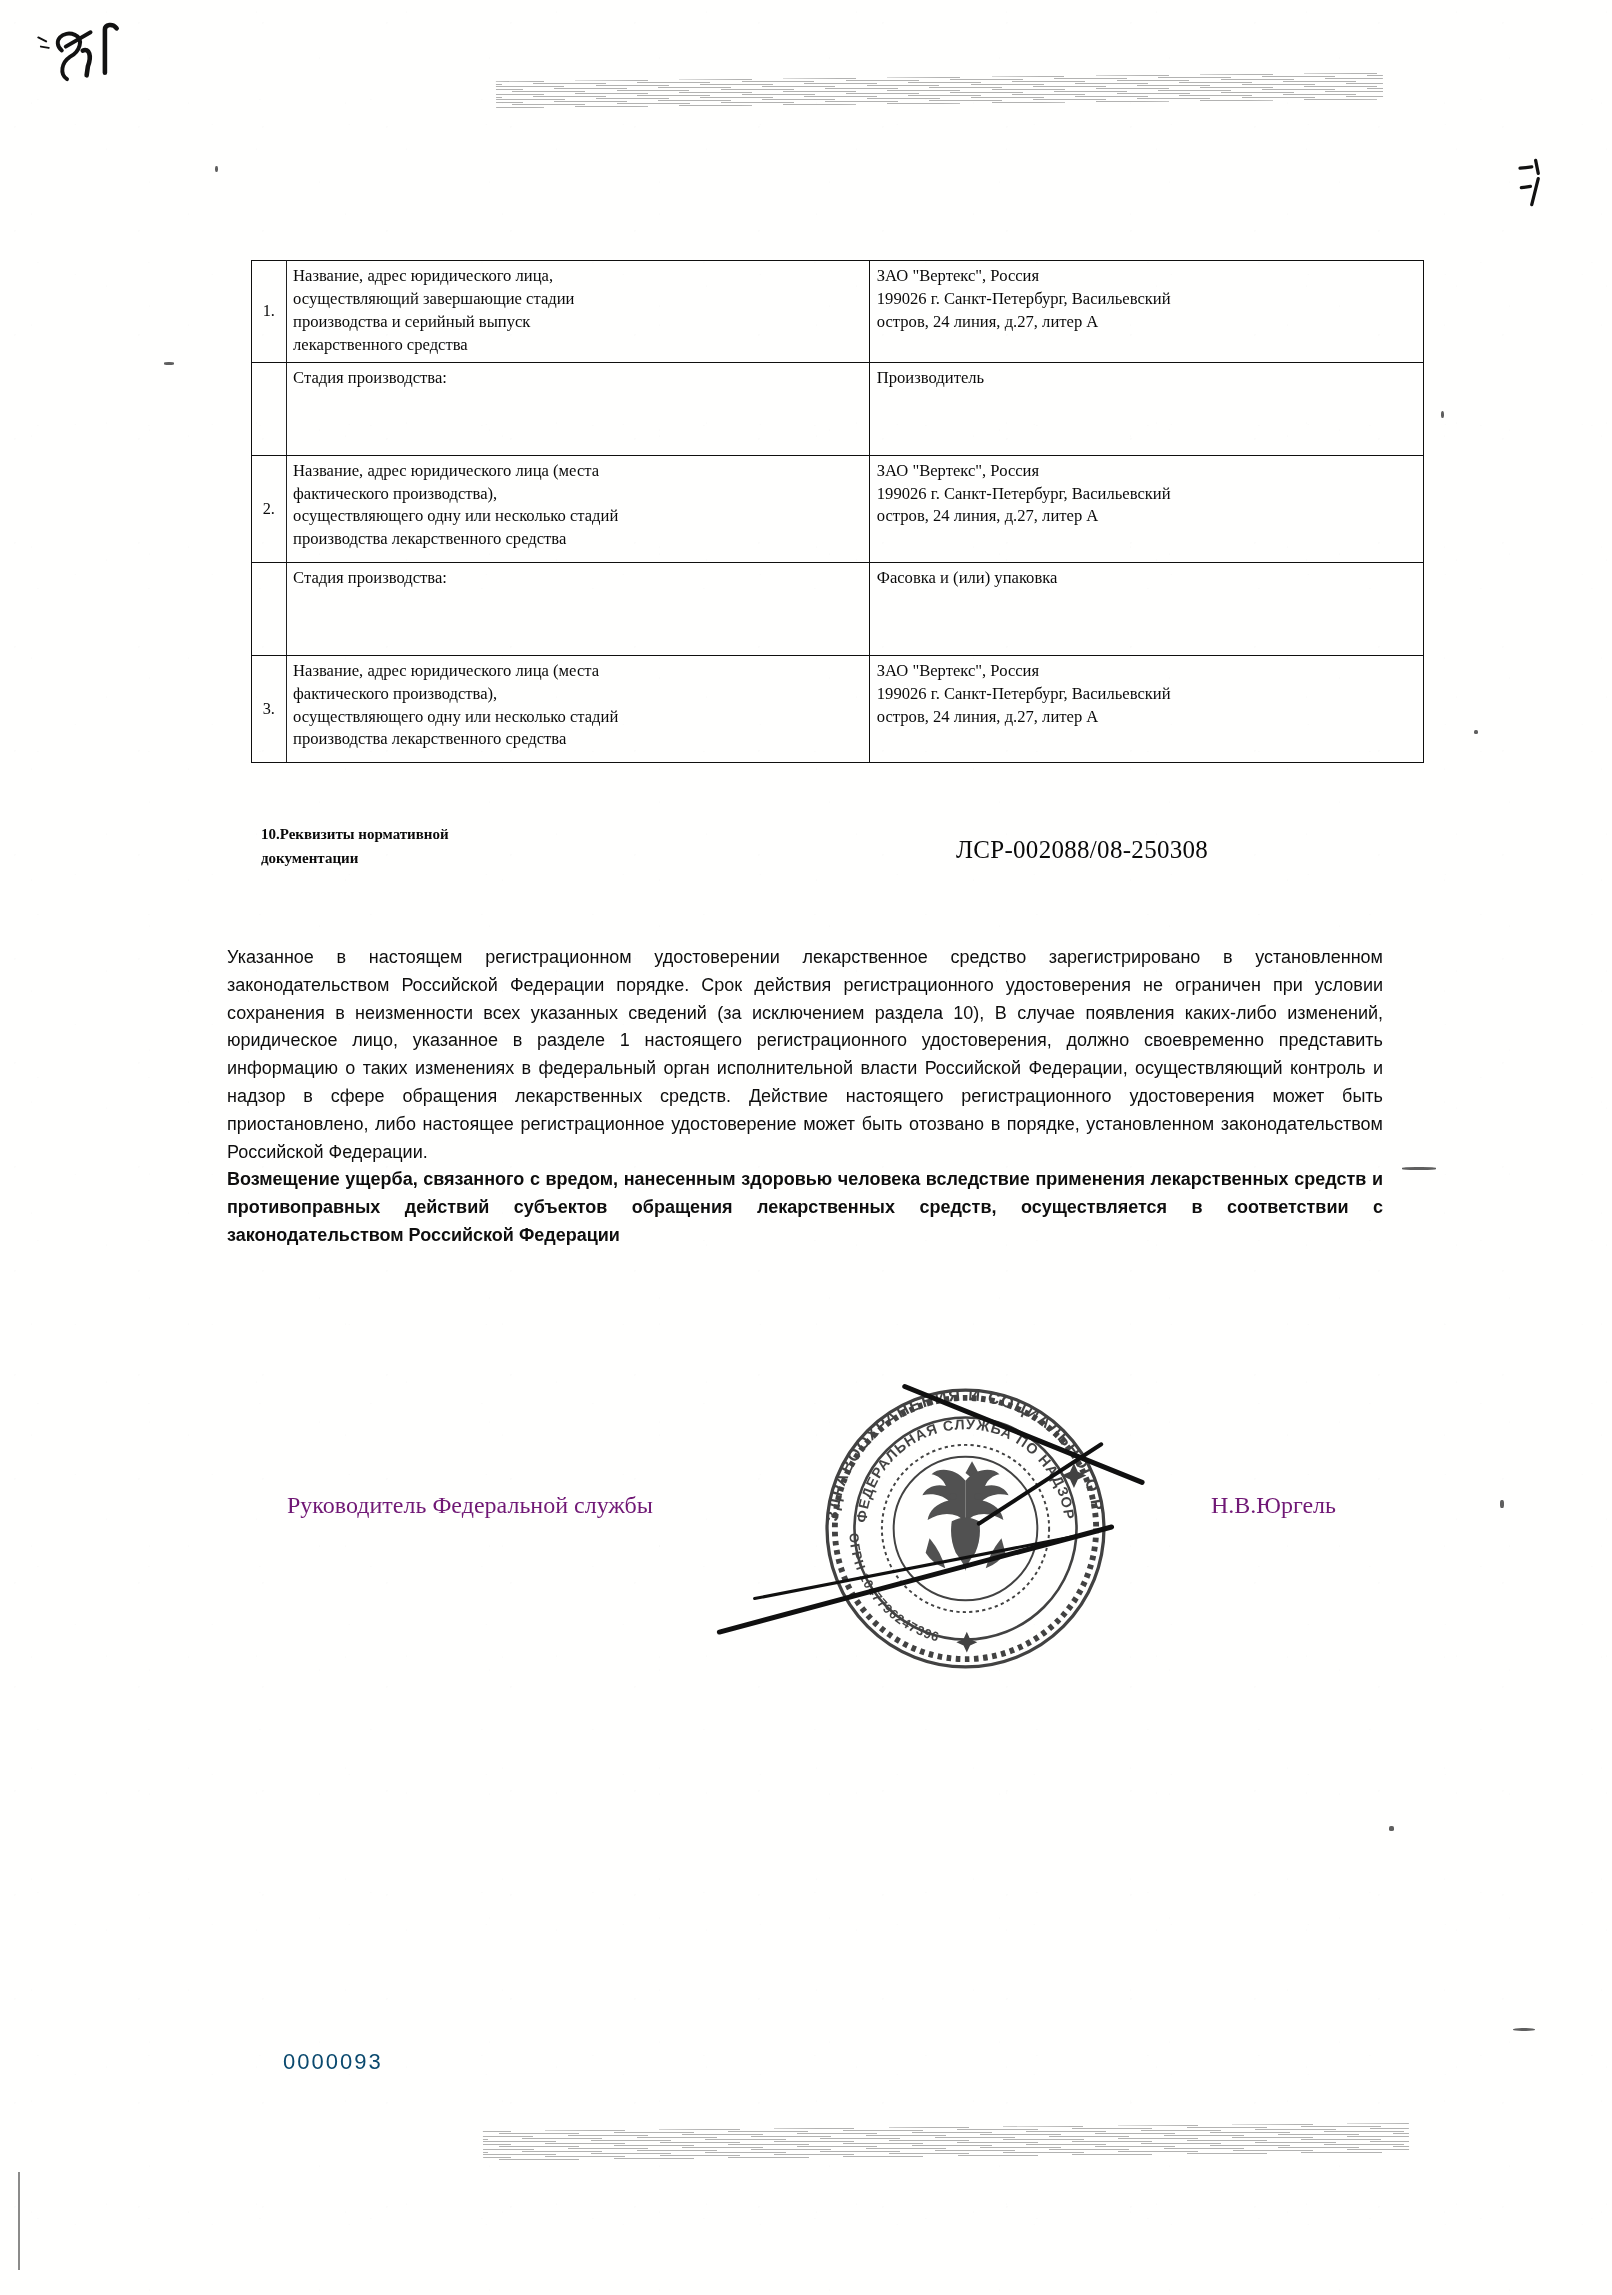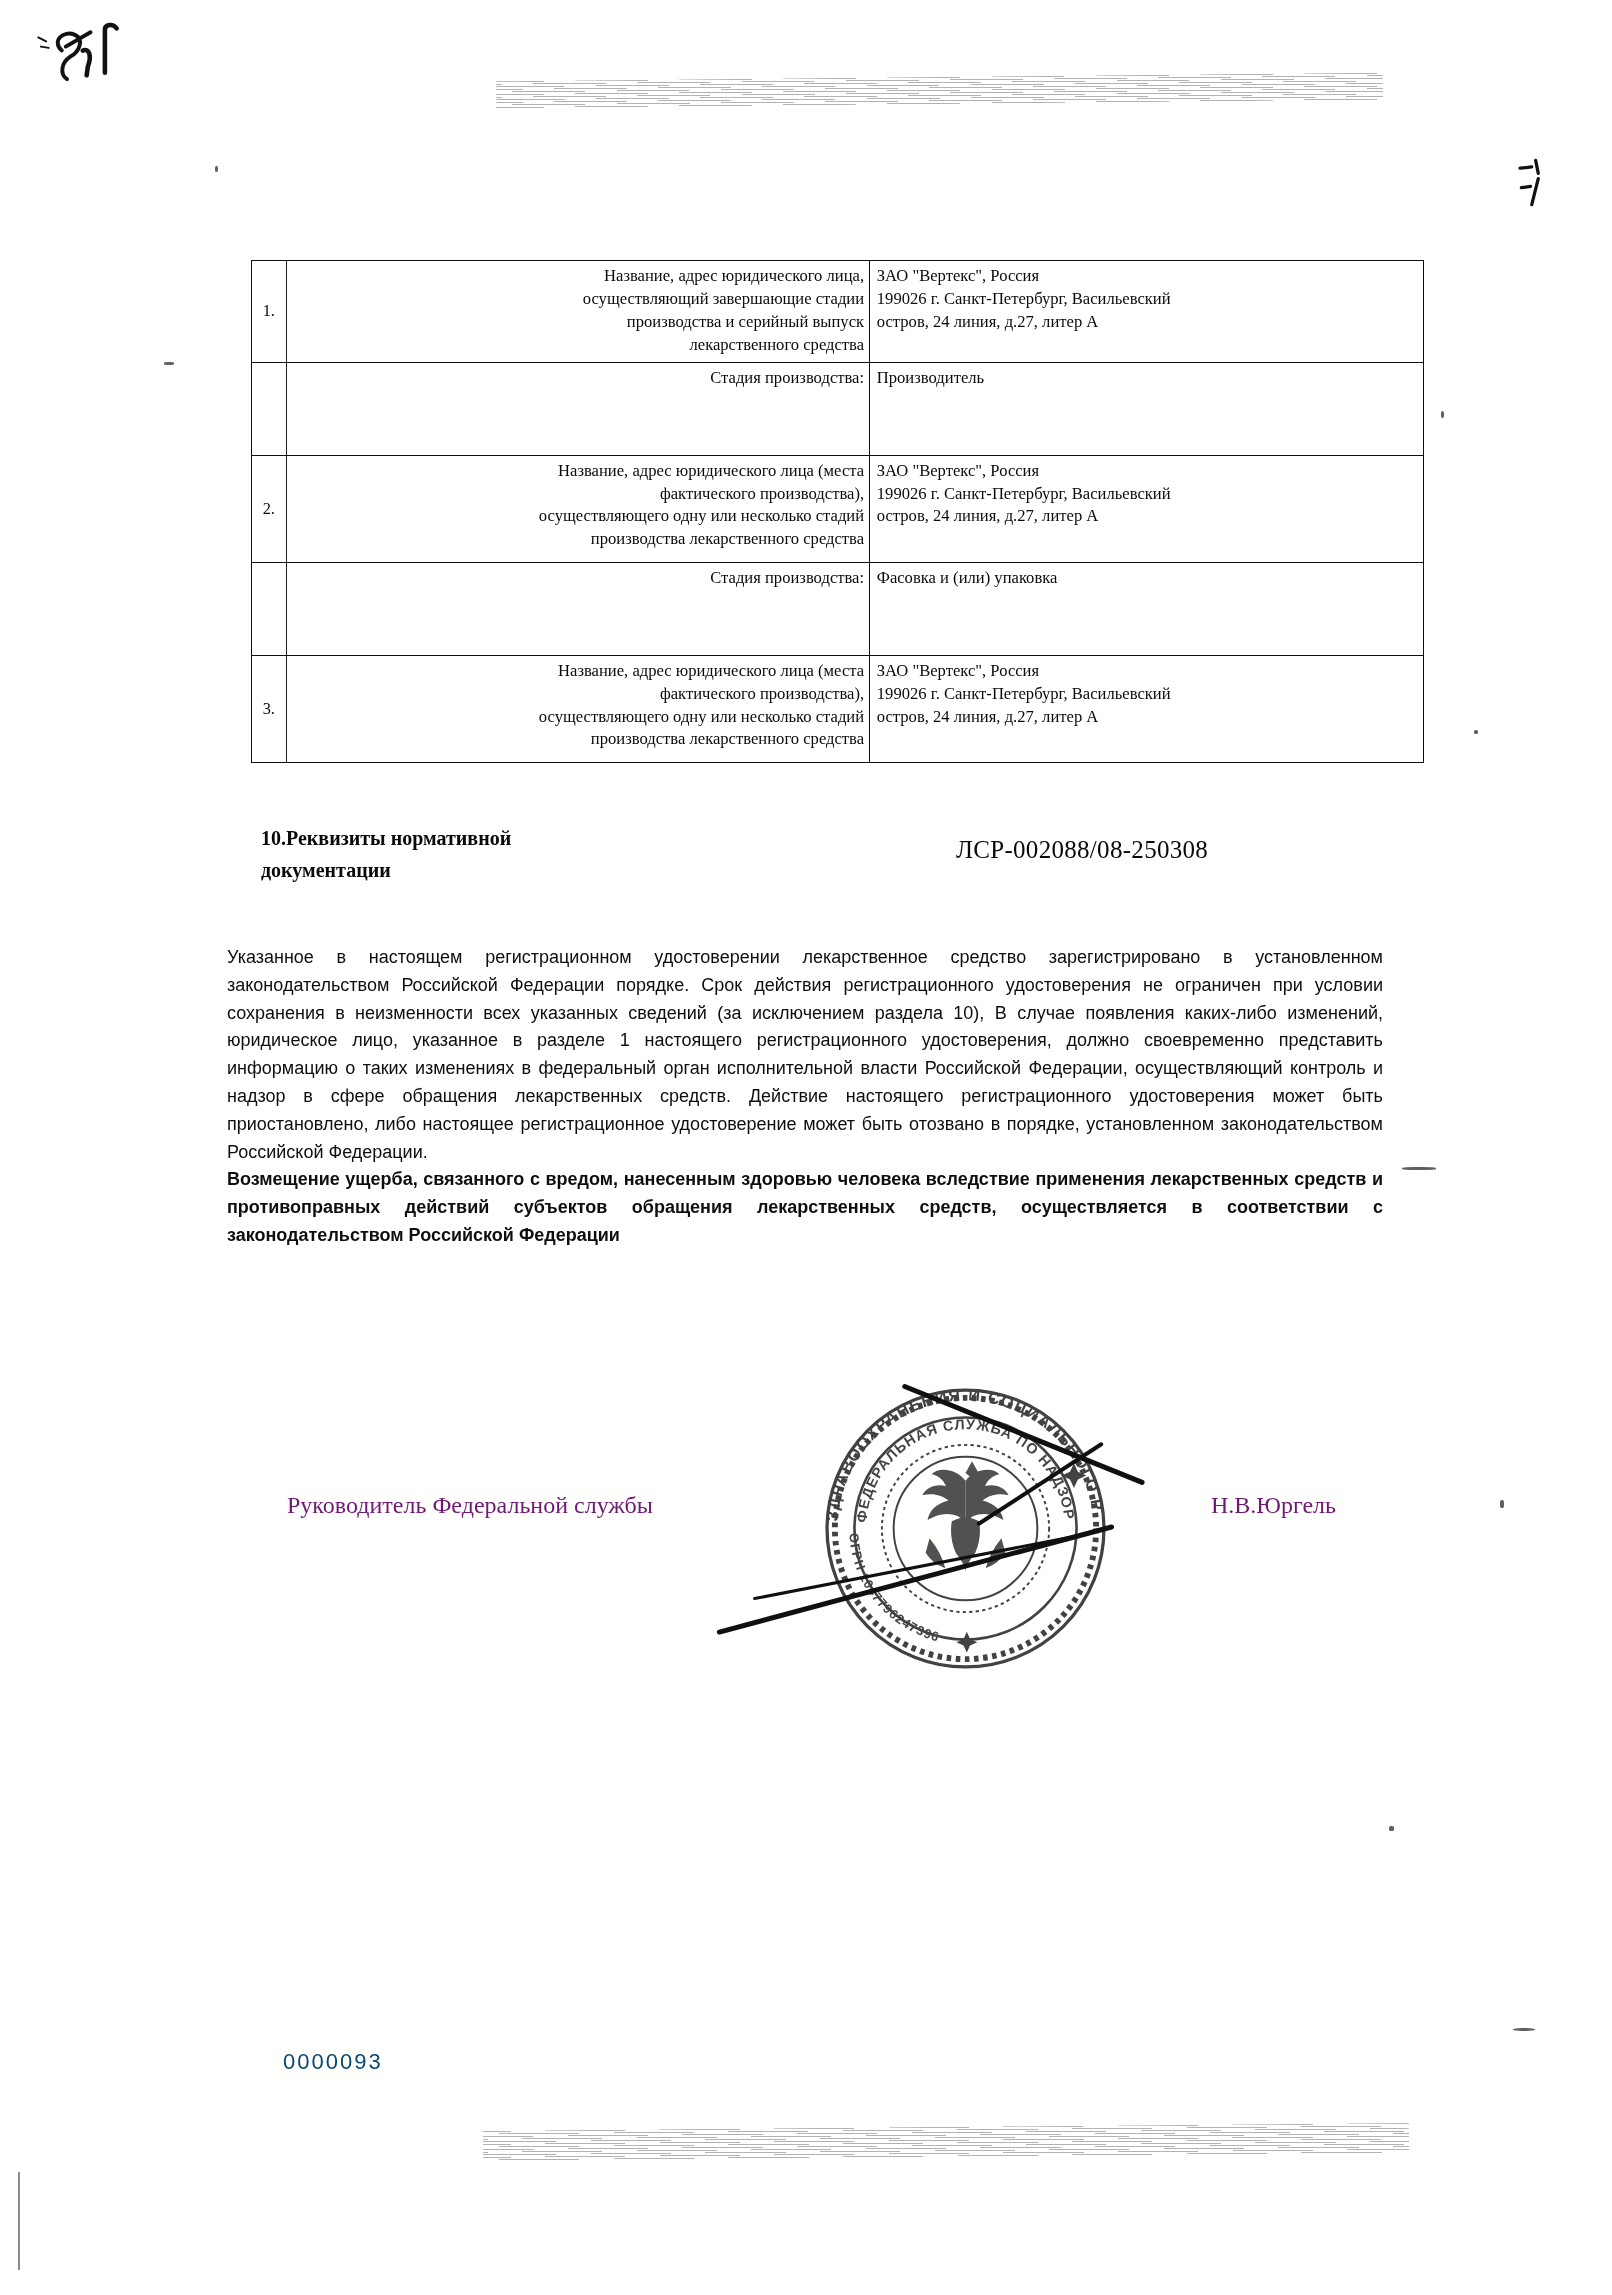--- a/index.html
+++ b/index.html
@@ -92,37 +92,37 @@
     font-family: "Liberation Serif", serif;
   }
   .mfg-table td.num {
     width: 31px;
     border-right: 0.7px solid #222;
     text-align: center;
     vertical-align: middle;
     padding: 0 1.3px;
     font-size: 16.3px;
   }
-  .mfg-table td.label { width: 571px; border-left: 0.7px solid #222; text-align: right; }
+  .mfg-table td.label { width: 571px; border-left: 0.7px solid #222; }
   .mfg-table td.value { width: 541px; }
   .mfg-table tr.tall-a td { height: 90px; }
   .mfg-table tr.stage  td { height: 83px; }
   .mfg-table tr.tall-b td { height: 97px; }
   .mfg-table tr.tall-c td { height: 97px; }
   .mfg-table .line { display: block; white-space: nowrap; }
 
   
   .sec10 {
     position: absolute;
     left: 261px;
     top: 823px;
     width: 404px;
     font-family: "Liberation Serif", serif;
     font-weight: bold;
-    font-size: 20px;
+    font-size: 15px;
     line-height: 1.58;
     color: #0c0c0c;
   }
   .reg-number {
     position: absolute;
     left: 956px;
     top: 836px;
     font-family: "Liberation Serif", serif;
     font-size: 25px;
     letter-spacing: 0.3px;

